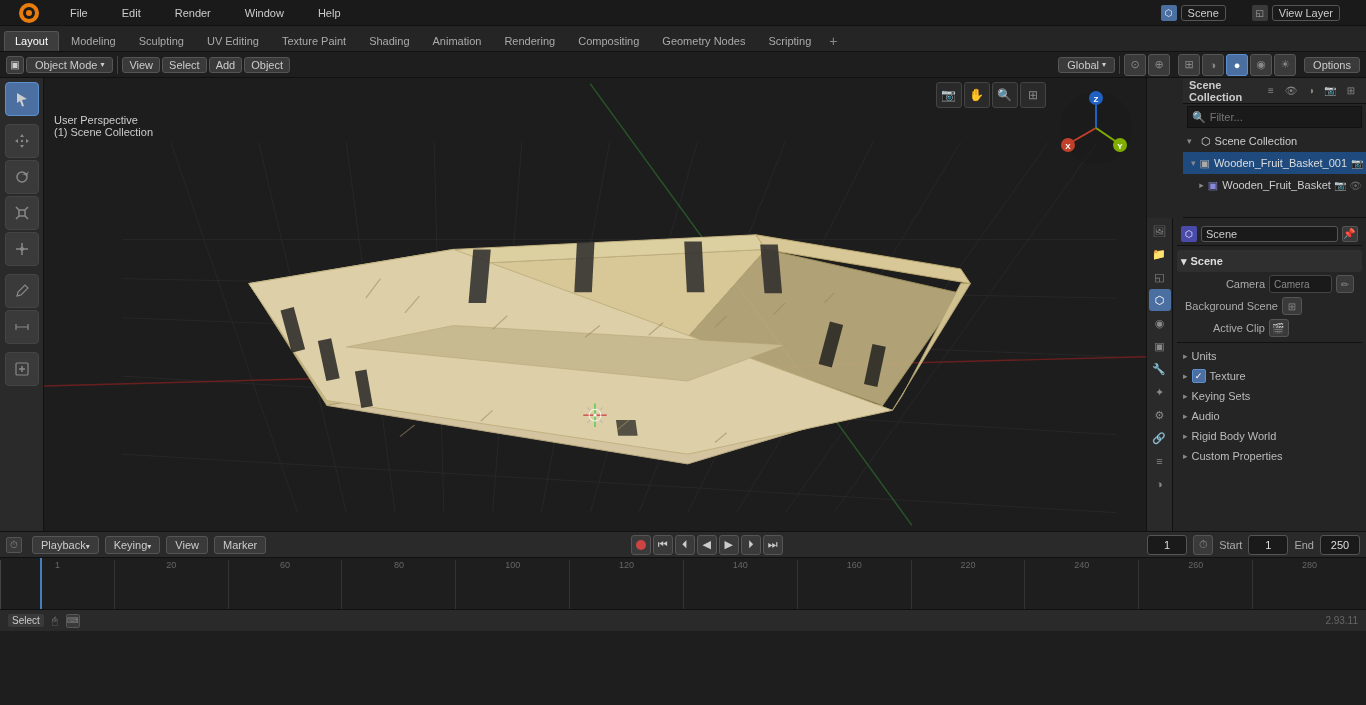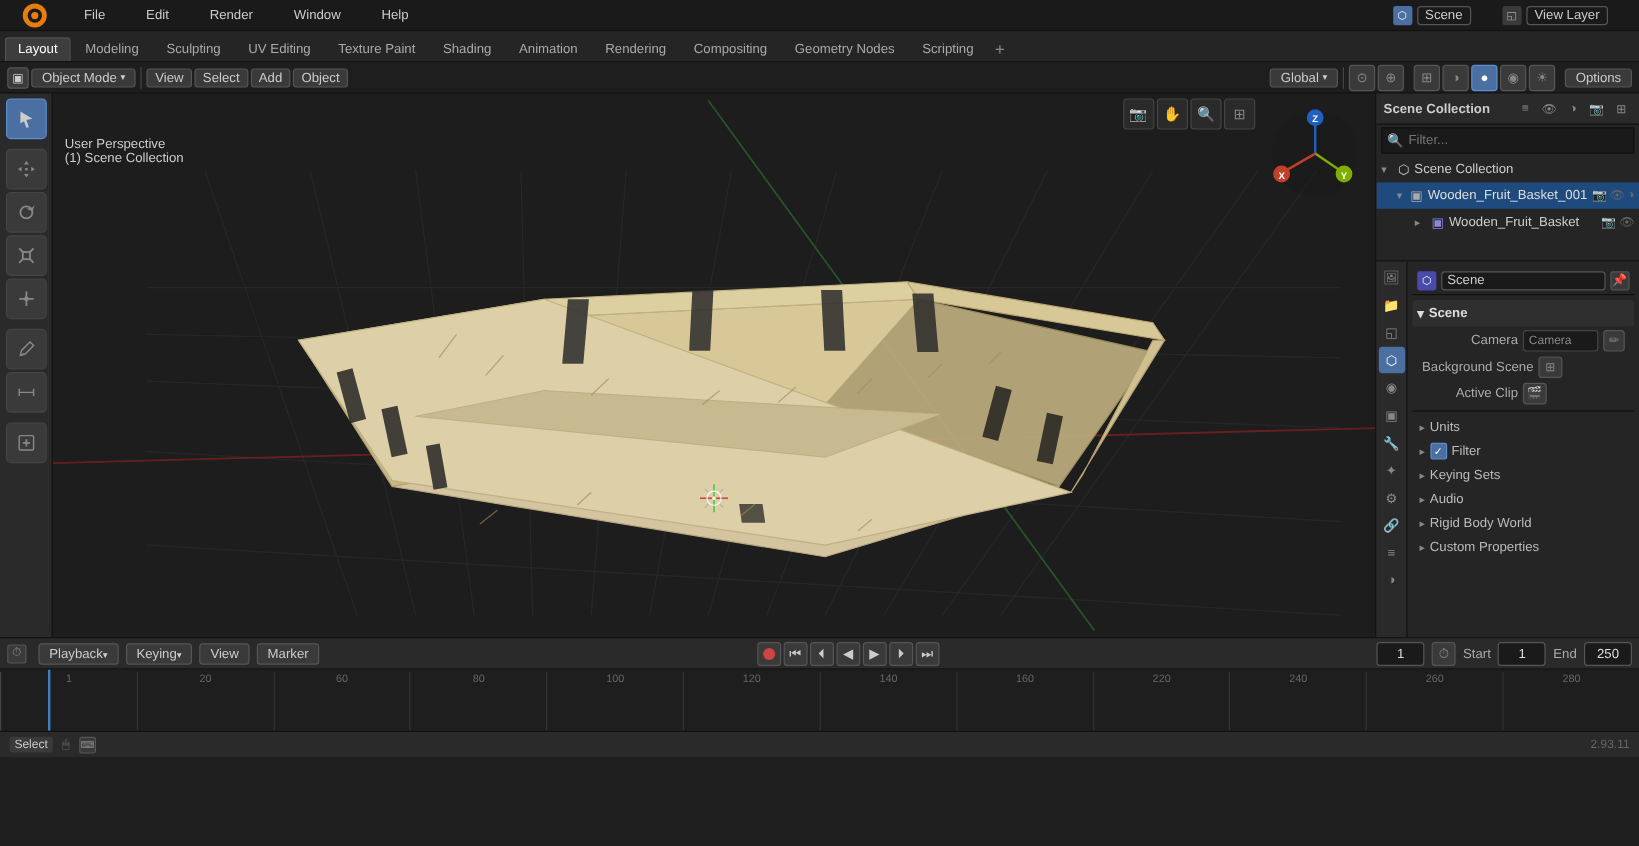--- a/index.html
+++ b/index.html
@@ -138,20 +138,21 @@
       background: #252525;
       border-left: 1px solid #111;
     }
 
     
     #outliner {
       height: 140px;
       background: #252525;
       border-bottom: 1px solid #111;
       overflow: hidden;
+      margin-left: 36px;
     }
     #outliner-header {
       height: 26px;
       background: #2a2a2a;
       display: flex;
       align-items: center;
       padding: 0 6px;
       gap: 4px;
       border-bottom: 1px solid #111;
     }
@@ -875,21 +876,21 @@
         <div class="separator"></div>
 
         <div class="prop-collapsible">
           <span class="arrow">▸</span>
           <span>Units</span>
         </div>
 
         <div class="prop-collapsible">
           <span class="arrow">▸</span>
           <div class="prop-checkbox">✓</div>
-          <span>Filter</span>
+          <span>Texture</span>
         </div>
 
         <div class="prop-collapsible">
           <span class="arrow">▸</span>
           <span>Keying Sets</span>
         </div>
 
         <div class="prop-collapsible">
           <span class="arrow">▸</span>
           <span>Audio</span>

